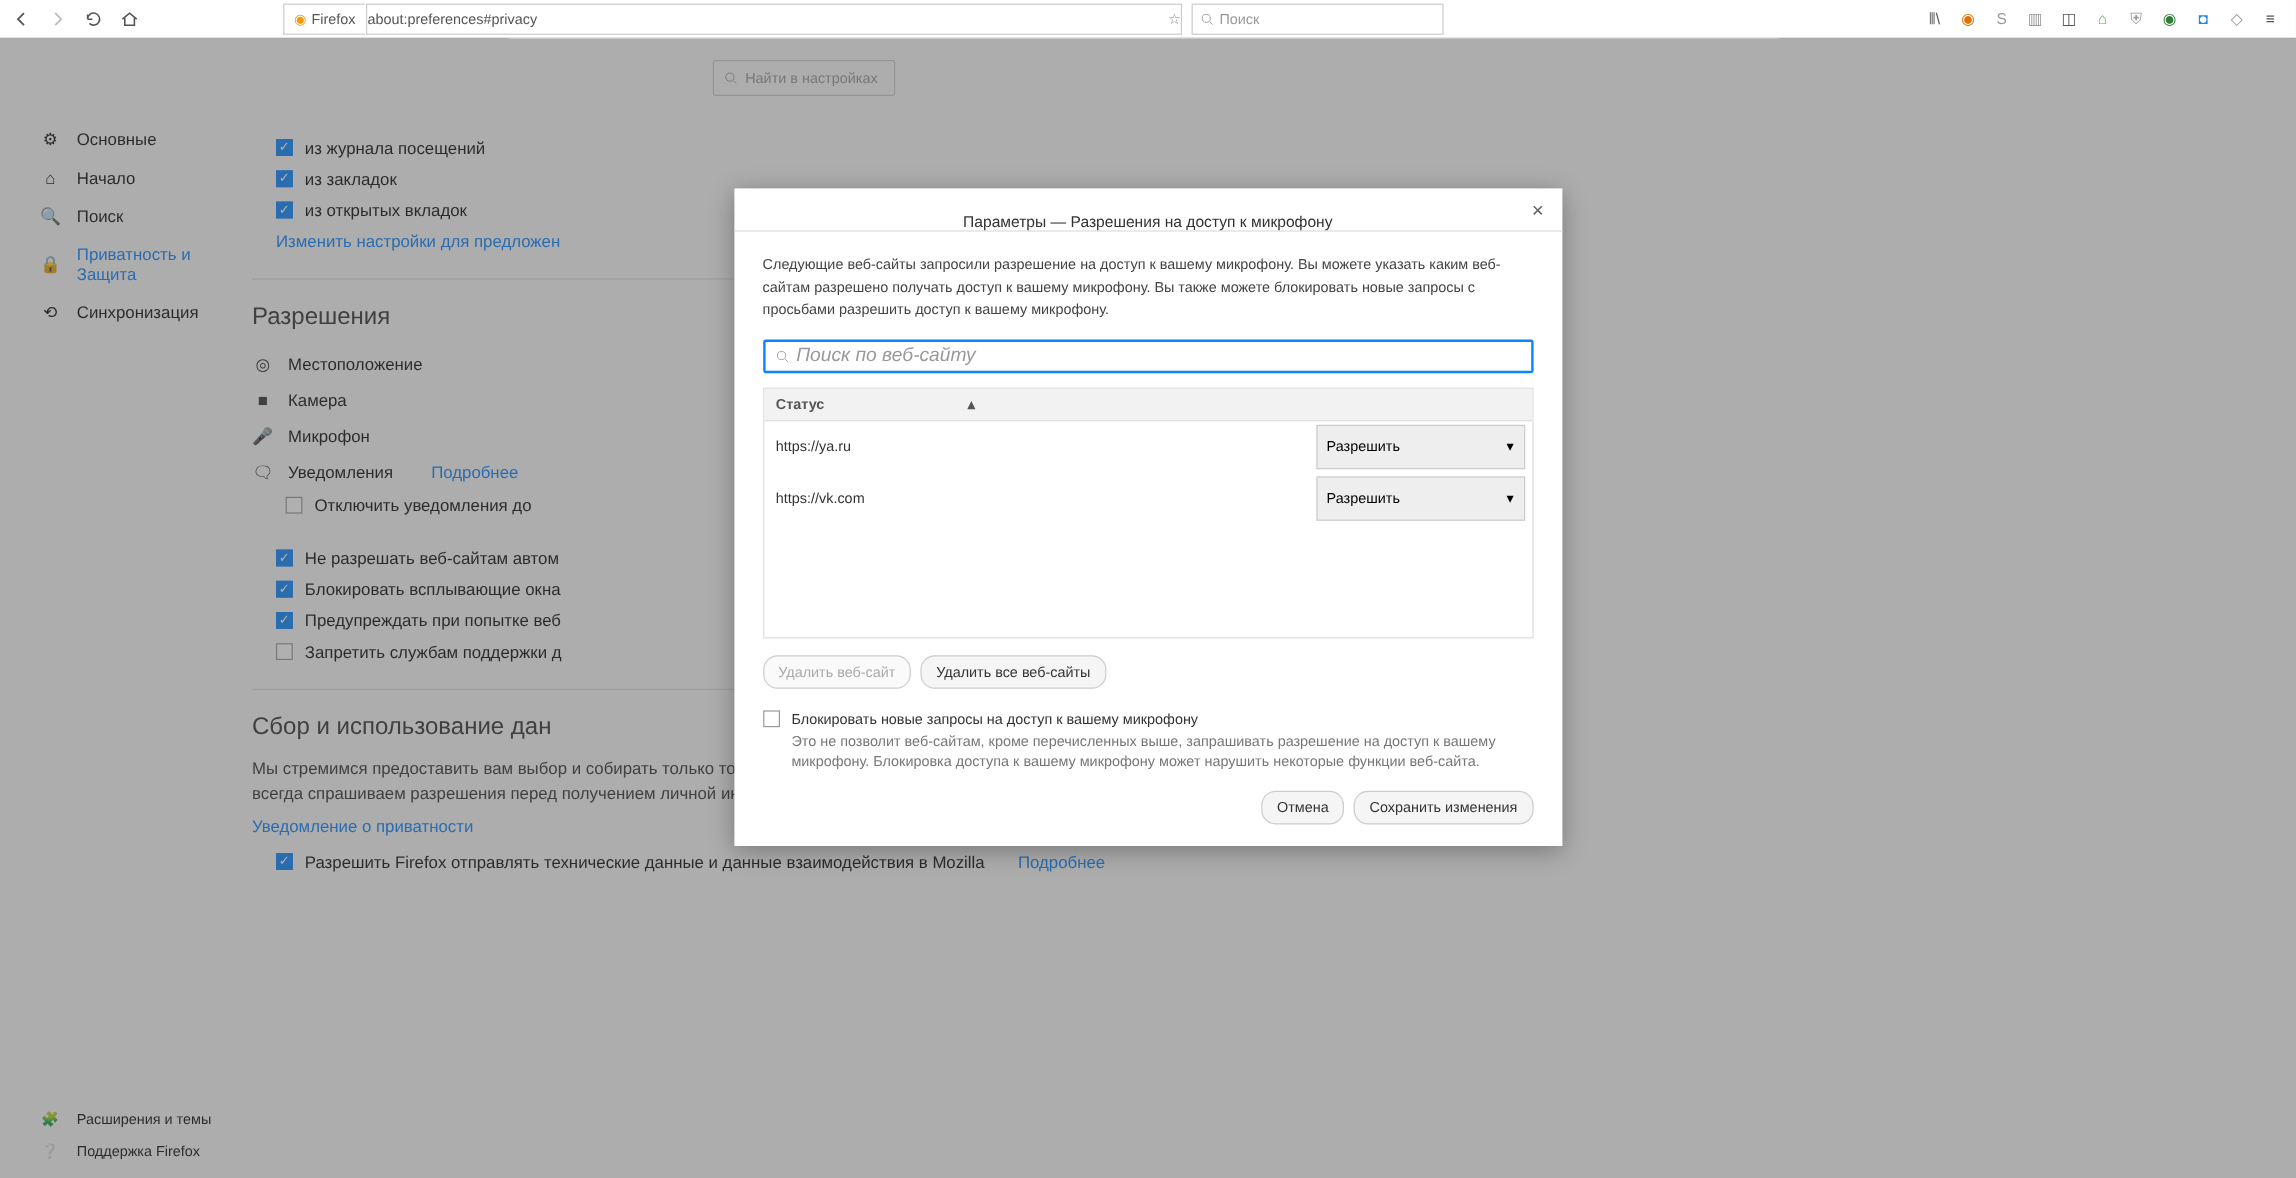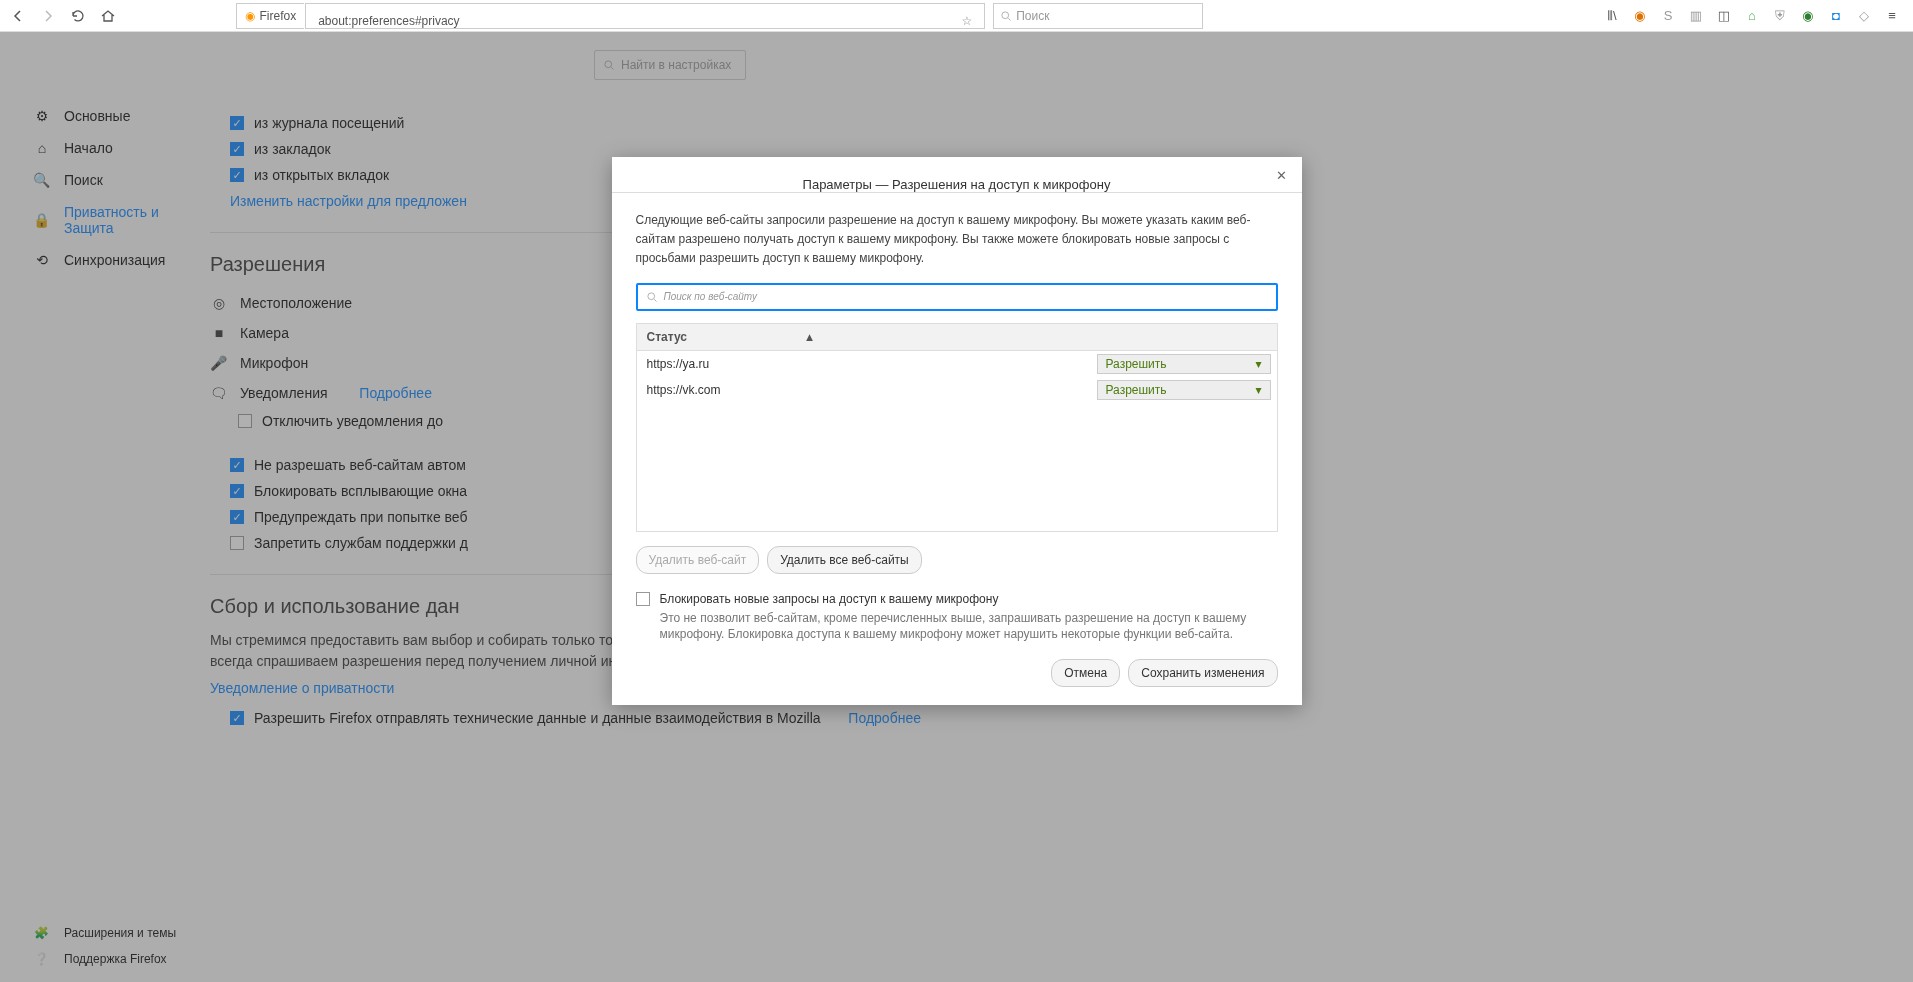--- a/index.html
+++ b/index.html
@@ -3,21 +3,21 @@
 <meta charset="utf-8">
 <style>
 * { margin: 0; padding: 0; box-sizing: border-box; font-family: "Segoe UI", Tahoma, sans-serif; }
 body { background: #f9f9f9; font-size: 13px; color: #0c0c0d; overflow: hidden; }
 
 
 .toolbar { height: 32px; background: #fff; border-bottom: 1px solid #ddd; display: flex; align-items: center; padding: 0 4px; gap: 2px; }
 .tb-btn { width: 28px; height: 28px; display: flex; align-items: center; justify-content: center; border-radius: 2px; color: #555; }
 .tb-btn.disabled { color: #bbb; }
 .identity-box { display: flex; align-items: center; gap: 4px; background: #fff; border: 1px solid #ccc; border-right: none; height: 26px; padding: 0 8px; font-size: 12px; color: #555; }
-.urlbar { flex: 0 0 680px; height: 26px; border: 1px solid #ccc; display: flex; align-items: flex-end; padding: 0 12px; font-size: 12px; color: #555; margin-left: -1px; gap: 31px; }
+.urlbar { flex: 0 0 680px; height: 26px; border: 1px solid #ccc; display: flex; align-items: center; padding: 0 0; font-size: 12px; color: #555; margin-left: -1px; gap: 31px; }
 .urlbar-text { flex: 1; }
 .searchbar { width: 210px; height: 26px; border: 1px solid #ccc; display: flex; align-items: center; padding: 0 6px; margin-left: 6px; font-size: 12px; color: #999; gap: 4px; }
 .tb-spacer { flex: 1; margin-left: 110px; }
 .tb-right { display: flex; align-items: center; gap: 2px; margin-right: 4px; }
 .tb-icon { width: 26px; height: 26px; display: flex; align-items: center; justify-content: center; color: #555; border-radius: 2px; }
 
 
 .page { position: relative; height: calc(100vh - 32px); background: #f9f9f9; display: flex; }
 .sidebar { width: 210px; padding-top: 68px; }
 .side-item { display: flex; align-items: center; gap: 12px; padding: 8px 12px 8px 32px; font-size: 14px; color: #0c0c0d; cursor: pointer; }
@@ -41,30 +41,30 @@
 .indent { margin-left: 28px; }
 .body-text { font-size: 14px; color: #333; line-height: 1.5; margin: 6px 0; }
 
 
 .overlay { position: fixed; inset: 32px 0 0 0; background: rgba(80,80,80,0.45); display: flex; align-items: flex-start; justify-content: center; }
 .dialog { width: 690px; background: #fff; margin-top: 125px; box-shadow: 0 4px 20px rgba(0,0,0,0.3); display: flex; flex-direction: column; }
 .dlg-title { height: 36px; display: flex; align-items: flex-end; justify-content: center; border-bottom: 1px solid #ddd; font-size: 13px; color: #333; position: relative; }
 .dlg-close { position: absolute; right: 8px; top: 6px; width: 24px; height: 24px; display: flex; align-items: center; justify-content: center; color: #666; cursor: pointer; }
 .dlg-body { padding: 18px 24px; }
 .dlg-desc { font-size: 12px; color: #444; line-height: 1.6; margin-bottom: 14px; }
-.dlg-search { width: 100%; height: 28px; border: 2px solid #0a84ff; border-radius: 2px; display: flex; align-items: center; padding: 0 8px; gap: 6px; color: #999; font-size: 10px; font-style: italic; margin-bottom: 12px; }
+.dlg-search { width: 100%; height: 28px; border: 2px solid #0a84ff; border-radius: 2px; display: flex; align-items: center; padding: 0 8px; gap: 6px; color: #999; font-size: 16px; font-style: italic; margin-bottom: 12px; }
 .dlg-table { border: 1px solid #ddd; }
 .dlg-thead { display: flex; background: #f2f2f2; border-bottom: 1px solid #ddd; font-size: 12px; color: #555; }
 .dlg-th { padding: 6px 10px; }
 .dlg-th.site { flex: 1; border-right: 1px solid #ddd; }
 .dlg-th.status { width: 186px; display: flex; align-items: flex-start; justify-content: space-between; font-weight: bold; }
 .dlg-tbody { min-height: 180px; }
 .dlg-tr { display: flex; align-items: center; padding: 3px 6px; font-size: 12px; }
 .dlg-td-site { flex: 1; color: #333; padding-left: 4px; }
-.dlg-select { width: 174px; height: 20px; background: #eee; border: 1px solid #ccc; display: flex; align-items: center; justify-content: space-between; padding: 0 8px; font-size: 12px; color: #4d7c0f; }
+.dlg-select { width: 174px; height: 37px; background: #eee; border: 1px solid #ccc; display: flex; align-items: center; justify-content: space-between; padding: 0 8px; font-size: 12px; color: #000000; }
 .dlg-btns-row { display: flex; gap: 8px; margin-top: 14px; }
 .btn { height: 28px; padding: 0 12px; border: 1px solid #ccc; background: #f5f5f5; font-size: 12px; color: #333; display: inline-flex; align-items: center; cursor: pointer; border-radius: 12px; }
 .btn.disabled { color: #aaa; background: #fafafa; cursor: default; }
 .dlg-block-row { display: flex; align-items: flex-start; gap: 10px; margin-top: 18px; }
 .dlg-block-desc { font-size: 12px; color: #777; line-height: 1.4; margin-top: 4px; }
 .dlg-footer { display: flex; justify-content: flex-end; gap: 8px; margin-top: 16px; }
 
 svg { display: block; }
 </style>
 </head>

